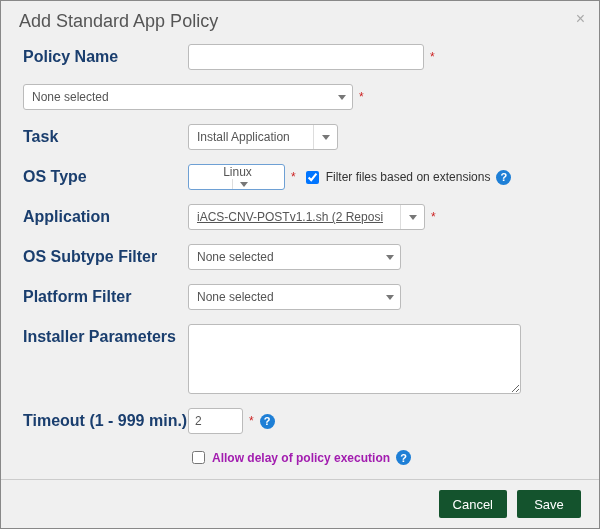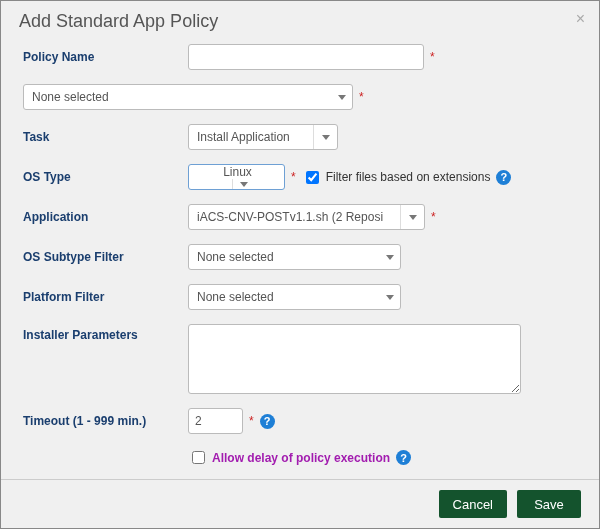--- a/index.html
+++ b/index.html
@@ -46,21 +46,21 @@
     display: flex;
     align-items: center;
     margin-bottom: 14px;
   }
   .row.top { align-items: flex-start; }
   .label {
     width: 165px;
     flex-shrink: 0;
     color: #1a3e6e;
     font-weight: bold;
-    font-size: 12px;
+    font-size: 16px;
     padding-top: 0;
   }
   .row.top .label { padding-top: 4px; }
   .controls {
     display: flex;
     align-items: center;
     gap: 6px;
     flex-wrap: wrap;
   }
   .text-input {
@@ -215,21 +215,21 @@
           <span>Filter files based on extensions</span>
         </label>
         <span class="help">?</span>
       </div>
     </div>
 
     <div class="row">
       <div class="label">Application</div>
       <div class="controls">
         <div class="select app">
-          <span style="white-space:nowrap;overflow:hidden;">iACS-CNV-POSTv1.1.sh (2 Reposi</span>
+          <span style="white-space:nowrap;overflow:hidden;text-decoration:underline;">iACS-CNV-POSTv1.1.sh (2 Reposi</span>
           <span class="caret-btn">
               <span class="caret"></span>
             </span>
         </div>
         <span class="req">*</span>
       </div>
     </div>
 
     <div class="row">
       <div class="label">OS Subtype Filter</div>

